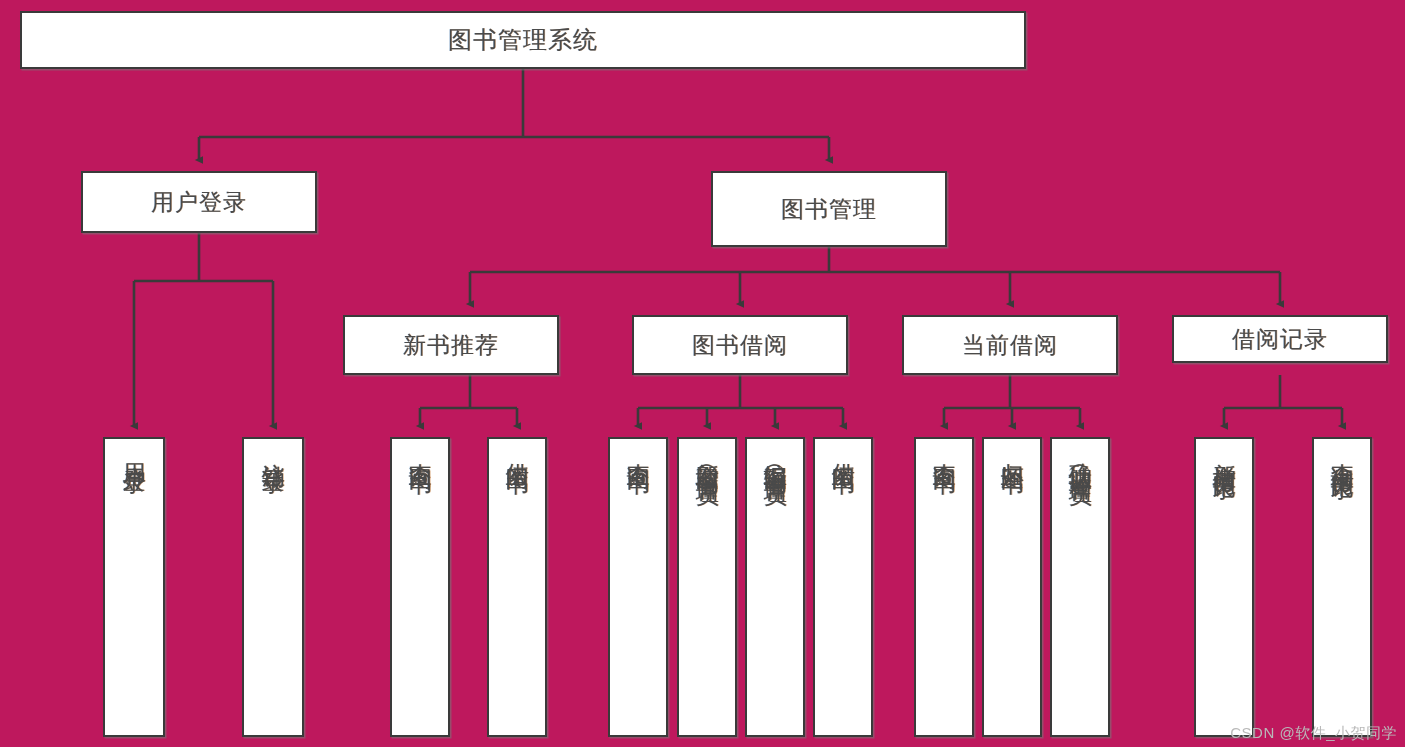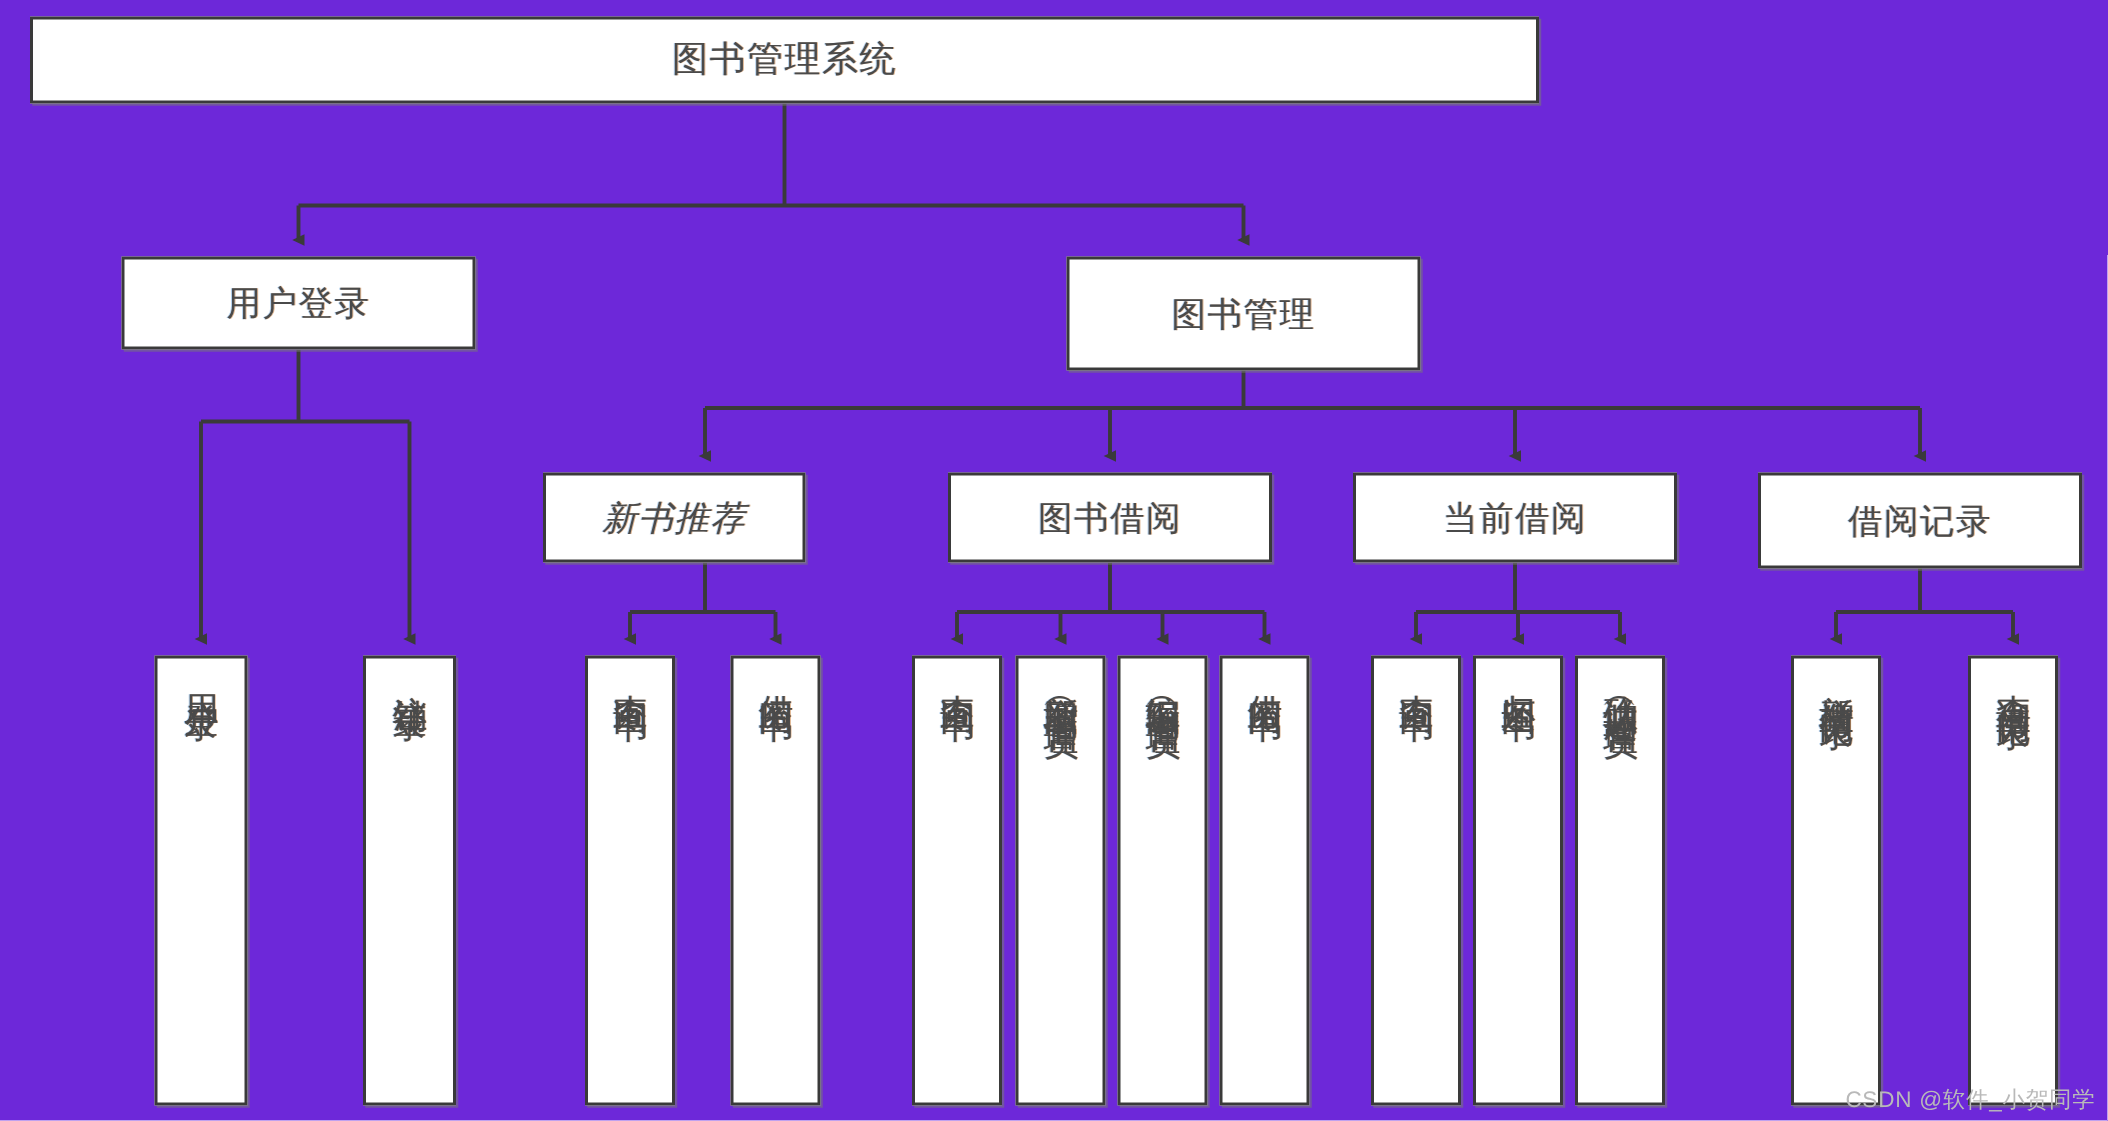--- a/index.html
+++ b/index.html
@@ -8,21 +8,21 @@
     padding: 0;
     background: #ffffff;
   }
   body {
     font-family: "Liberation Sans", "DejaVu Sans", sans-serif;
   }
   #diagram-root {
     position: relative;
     width: 1405px;
     height: 747px;
-    background: #6d28d9;
+    background: #be185d;
     overflow: hidden;
   }
   #edges-layer {
     position: absolute;
     left: 0;
     top: 0;
     width: 1405px;
     height: 747px;
     pointer-events: none;
   }
@@ -147,33 +147,33 @@
   </div>
 
   <div class="node vertical" style="left:103px; top:437px; width:62px; height:300px;">
     <span class="node-label">用户登录</span>
   </div>
 
   <div class="node vertical" style="left:242px; top:437px; width:62px; height:300px;">
     <span class="node-label">注销登录</span>
   </div>
 
-  <div class="node horizontal" style="left:362px; top:315px; width:175px; height:60px;font-style:italic;">
+  <div class="node horizontal" style="left:343px; top:315px; width:216px; height:60px;">
     <span class="node-label">新书推荐</span>
   </div>
 
   <div class="node horizontal" style="left:902px; top:315px; width:216px; height:60px;">
     <span class="node-label">当前借阅</span>
   </div>
 
   <div class="node horizontal" style="left:632px; top:315px; width:216px; height:60px;">
     <span class="node-label">图书借阅</span>
   </div>
 
-  <div class="node horizontal" style="left:1172px; top:315px; width:216px; height:64px;">
+  <div class="node horizontal" style="left:1172px; top:315px; width:216px; height:48px;">
     <span class="node-label">借阅记录</span>
   </div>
 
   <div class="node vertical" style="left:390px; top:437px; width:60px; height:300px;">
     <span class="node-label">查询图书</span>
   </div>
   <div class="node vertical" style="left:487px; top:437px; width:60px; height:300px;">
     <span class="node-label">借阅图书</span>
   </div>
 

